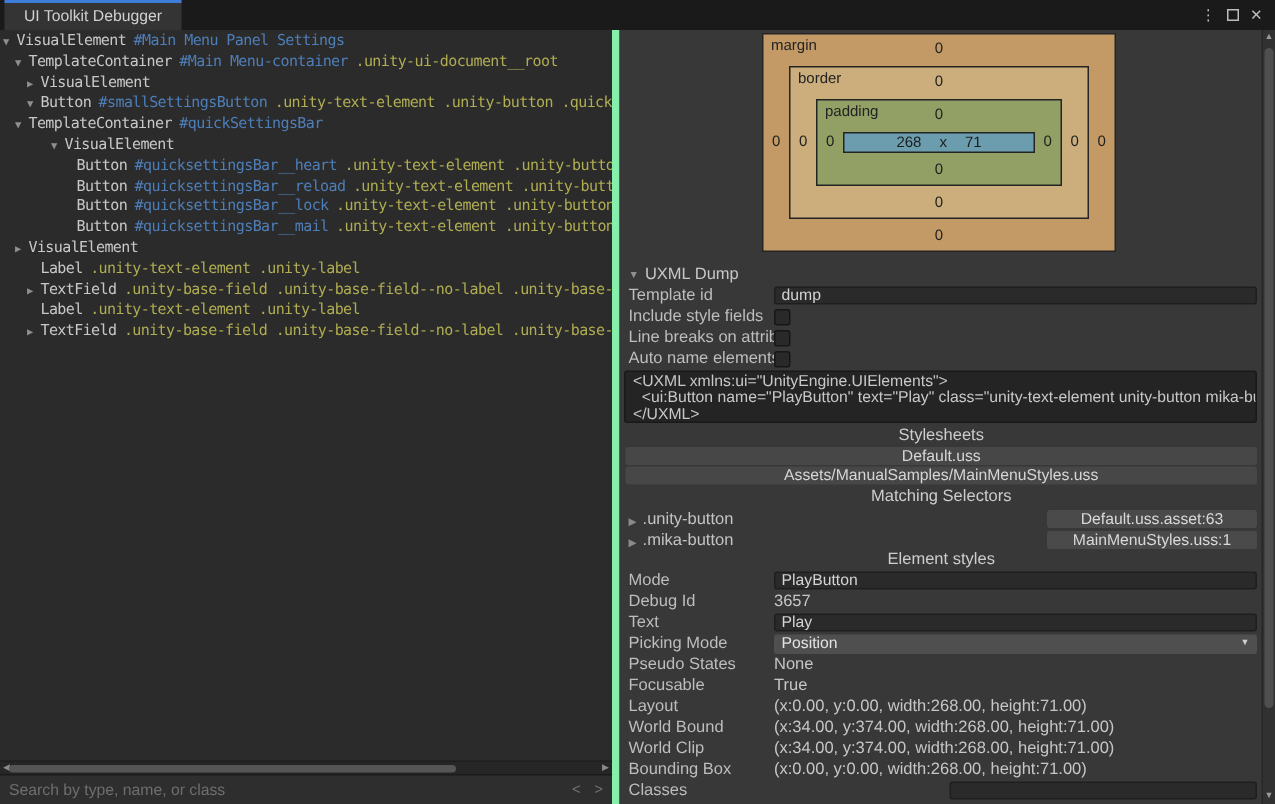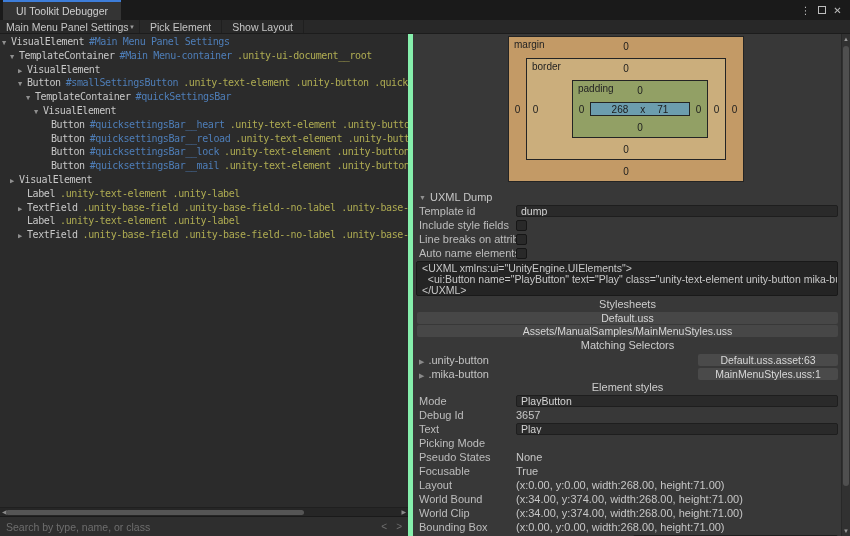--- a/index.html
+++ b/index.html
@@ -52,21 +52,21 @@
   .vscroll { position:absolute; right:0; top:0; bottom:0; width:9px; background:#313131; border-left:1px solid #282828; }
   .vthumb { position:absolute; left:1px; right:1px; top:12px; height:440px; background:#4f4f4f; border-radius:3px; }
   .varrow { position:absolute; left:0; right:0; text-align:center; font-size:6px; color:#9a9a9a; }
   .varrow.u { top:2px; } .varrow.d { bottom:2px; }
 
   
   .bm-wrap { margin:2px 0 8px 94px; width:236px; height:146px; position:relative; }
   .bm { position:absolute; border:1px solid #242424; }
   .bm-margin  { left:0; top:0; right:0; bottom:0; }
   .bm-border  { left:17px; right:17px; top:21px; bottom:21px; }
-  .bm-padding { left:17px; right:17px; top:21px; bottom:21px;margin-left:28px; }
+  .bm-padding { left:17px; right:17px; top:21px; bottom:21px; }
   .bm-content { left:17px; right:17px; top:21px; bottom:21px; display:flex; align-items:center;
                 justify-content:center; gap:12px; }
   .bm-label { position:absolute; top:2px; left:5px; font-size:10px; color:#232323; }
   .bm-val { position:absolute; font-size:10px; color:#1d1d1d; }
   .bm-val.t { top:4px; left:0; right:0; text-align:center; }
   .bm-val.b { bottom:4px; left:0; right:0; text-align:center; }
   .bm-val.l { left:0; width:17px; top:50%; transform:translateY(-50%); text-align:center; }
   .bm-val.r { right:0; width:17px; top:50%; transform:translateY(-50%); text-align:center; }
   .bm-size { font-size:10px; color:#1c1c1c; }
 
@@ -113,38 +113,30 @@
     </div>
     <div class="win-icons">
       <span class="wicon">⋮</span>
       <span class="wicon">
           <span class="maxbox"></span>
         </span>
       <span class="wicon">✕</span>
     </div>
   </div>
 
-  <div class="toolbar">
-    <div class="tb-dd">
-      <span>Main Menu Panel Settings</span>
-      <span class="dd-arrow">▼</span>
-    </div>
-    <div class="tb-btn">Pick Element</div>
-    <div class="tb-btn">Show Layout</div>
-  </div>
 
   <div class="main">
 
     <div class="left">
       <div class="tree" id="tree">
           <div class="trow" style="padding-left: 2px;"><span class="tarrow">▼</span><span class="ttype">VisualElement</span><span class="tid">#Main Menu Panel Settings</span></div>
           <div class="trow" style="padding-left: 10px;"><span class="tarrow">▼</span><span class="ttype">TemplateContainer</span><span class="tid">#Main Menu-container</span><span class="tcls">.unity-ui-document__root</span></div>
           <div class="trow" style="padding-left: 18px;"><span class="tarrow">▶</span><span class="ttype">VisualElement</span></div>
           <div class="trow" style="padding-left: 18px;"><span class="tarrow">▼</span><span class="ttype">Button</span><span class="tid">#smallSettingsButton</span><span class="tcls">.unity-text-element .unity-button .quickset</span></div>
-          <div class="trow" style="padding-left: 26px;"><span class="tarrow">▼</span><span class="ttype">TemplateContainer</span><span class="tid">#quickSettingsBar</span></div>
+          <div class="trow" style="padding-left: 10px;"><span class="tarrow">▼</span><span class="ttype">TemplateContainer</span><span class="tid">#quickSettingsBar</span></div>
           <div class="trow" style="padding-left: 34px;"><span class="tarrow">▼</span><span class="ttype">VisualElement</span></div>
           <div class="trow" style="padding-left: 42px;"><span class="tarrow"></span><span class="ttype">Button</span><span class="tid">#quicksettingsBar__heart</span><span class="tcls">.unity-text-element .unity-button</span></div>
           <div class="trow" style="padding-left: 42px;"><span class="tarrow"></span><span class="ttype">Button</span><span class="tid">#quicksettingsBar__reload</span><span class="tcls">.unity-text-element .unity-button</span></div>
           <div class="trow" style="padding-left: 42px;"><span class="tarrow"></span><span class="ttype">Button</span><span class="tid">#quicksettingsBar__lock</span><span class="tcls">.unity-text-element .unity-button .</span></div>
           <div class="trow" style="padding-left: 42px;"><span class="tarrow"></span><span class="ttype">Button</span><span class="tid">#quicksettingsBar__mail</span><span class="tcls">.unity-text-element .unity-button .</span></div>
           <div class="trow" style="padding-left: 10px;"><span class="tarrow">▶</span><span class="ttype">VisualElement</span></div>
           <div class="trow" style="padding-left: 18px;"><span class="tarrow"></span><span class="ttype">Label</span><span class="tcls">.unity-text-element .unity-label</span></div>
           <div class="trow" style="padding-left: 18px;"><span class="tarrow">▶</span><span class="ttype">TextField</span><span class="tcls">.unity-base-field .unity-base-field--no-label .unity-base-tex</span></div>
           <div class="trow" style="padding-left: 18px;"><span class="tarrow"></span><span class="ttype">Label</span><span class="tcls">.unity-text-element .unity-label</span></div>
           <div class="trow" style="padding-left: 18px;"><span class="tarrow">▶</span><span class="ttype">TextField</span><span class="tcls">.unity-base-field .unity-base-field--no-label .unity-base-tex</span></div>
@@ -250,20 +242,21 @@
             <div class="frow">
               <span class="plabel">Debug Id</span>
               <span class="pvalue">3657</span>
             </div>
             <div class="frow">
               <span class="plabel">Text</span>
               <span class="field">Play</span>
             </div>
             <div class="frow">
               <span class="plabel">Picking Mode</span>
+              <span class="dropfield">Position<span class="da">▼</span></span>
             </div>
             <div class="frow">
               <span class="plabel">Pseudo States</span>
               <span class="pvalue">None</span>
             </div>
             <div class="frow">
               <span class="plabel">Focusable</span>
               <span class="pvalue">True</span>
             </div>
             <div class="frow">

